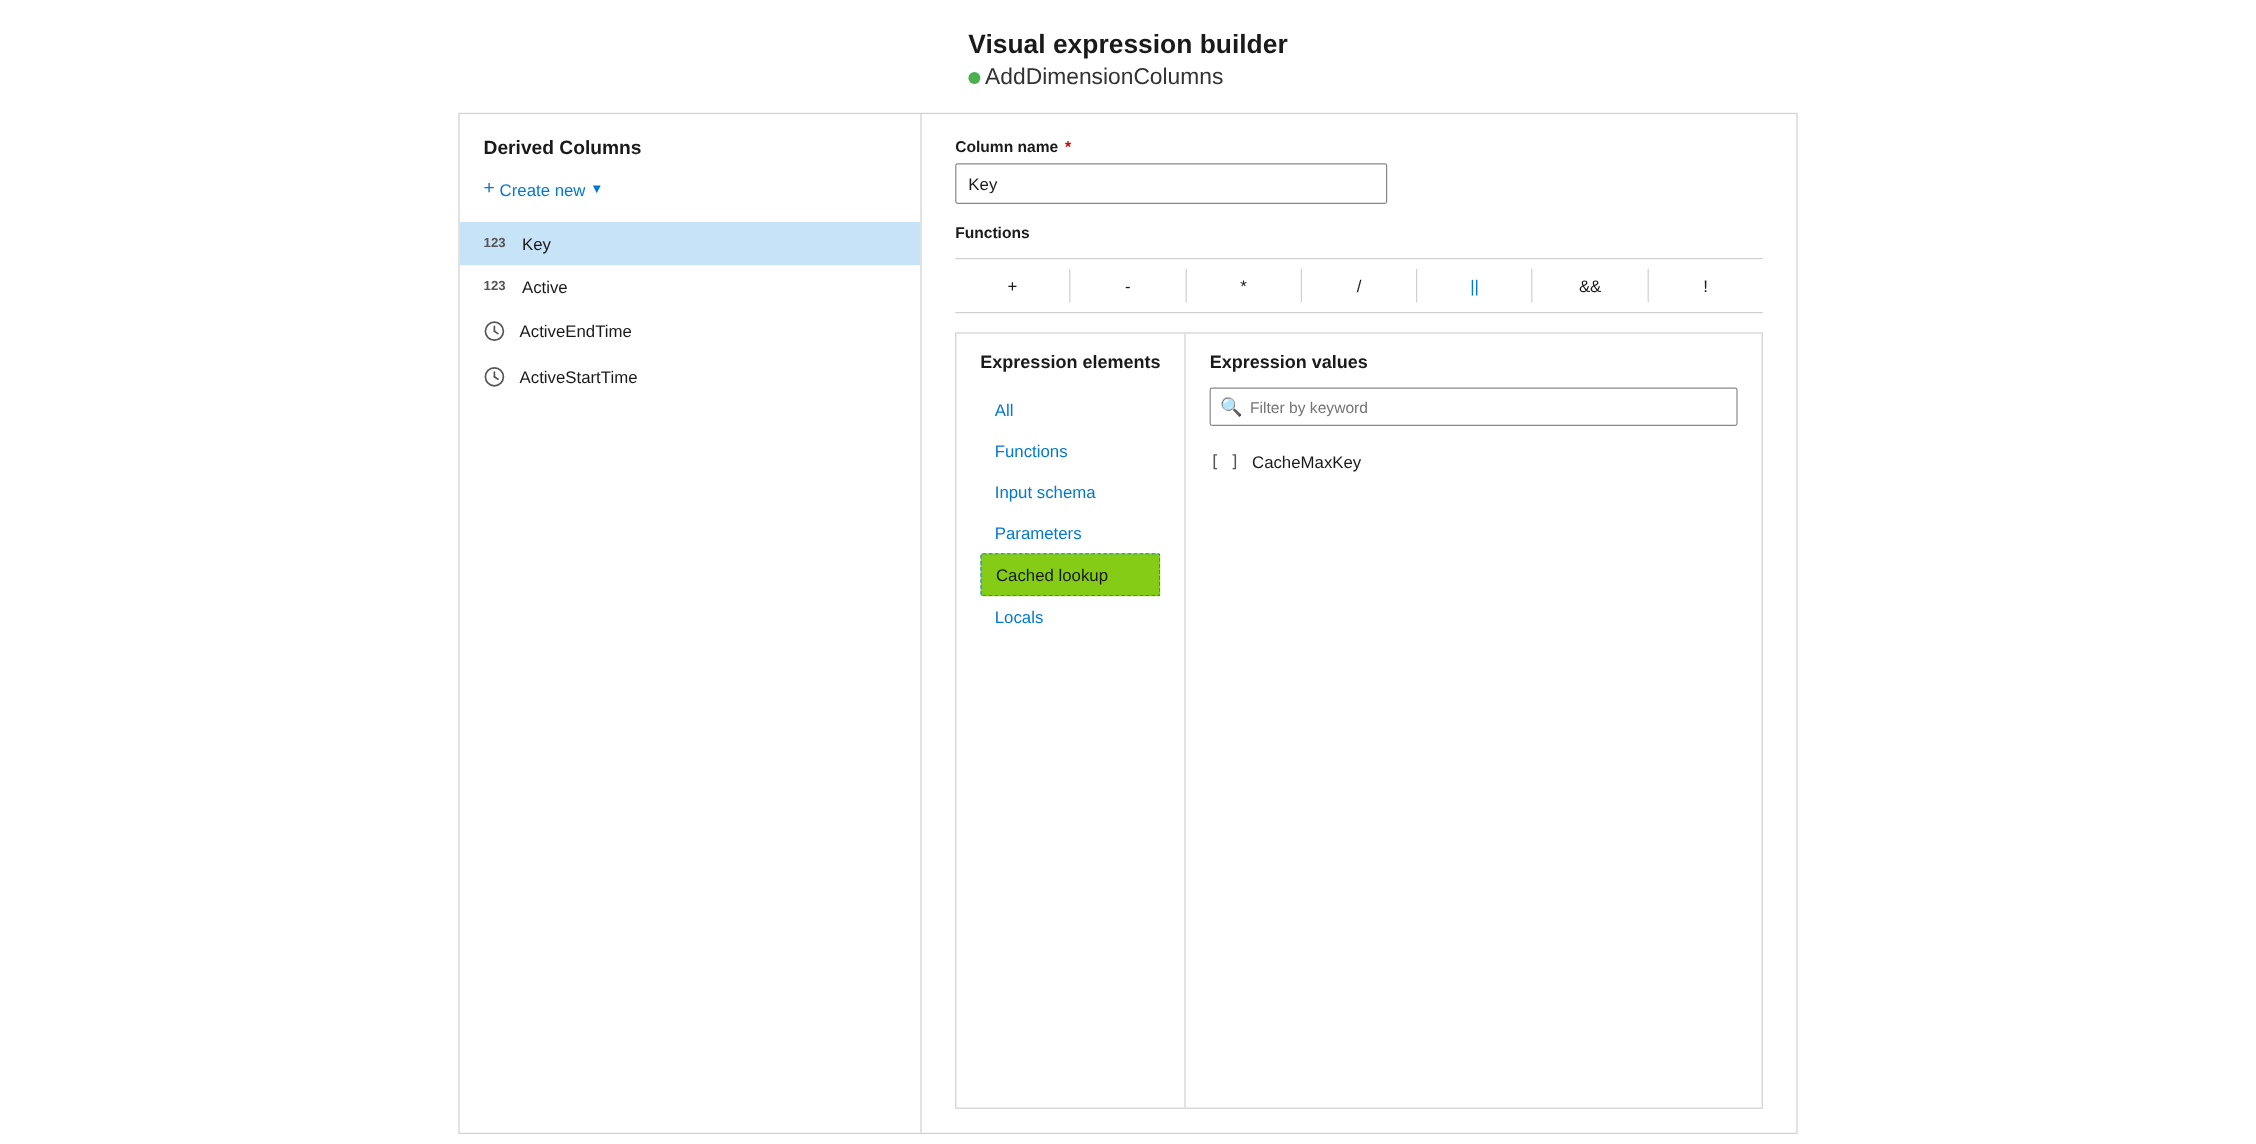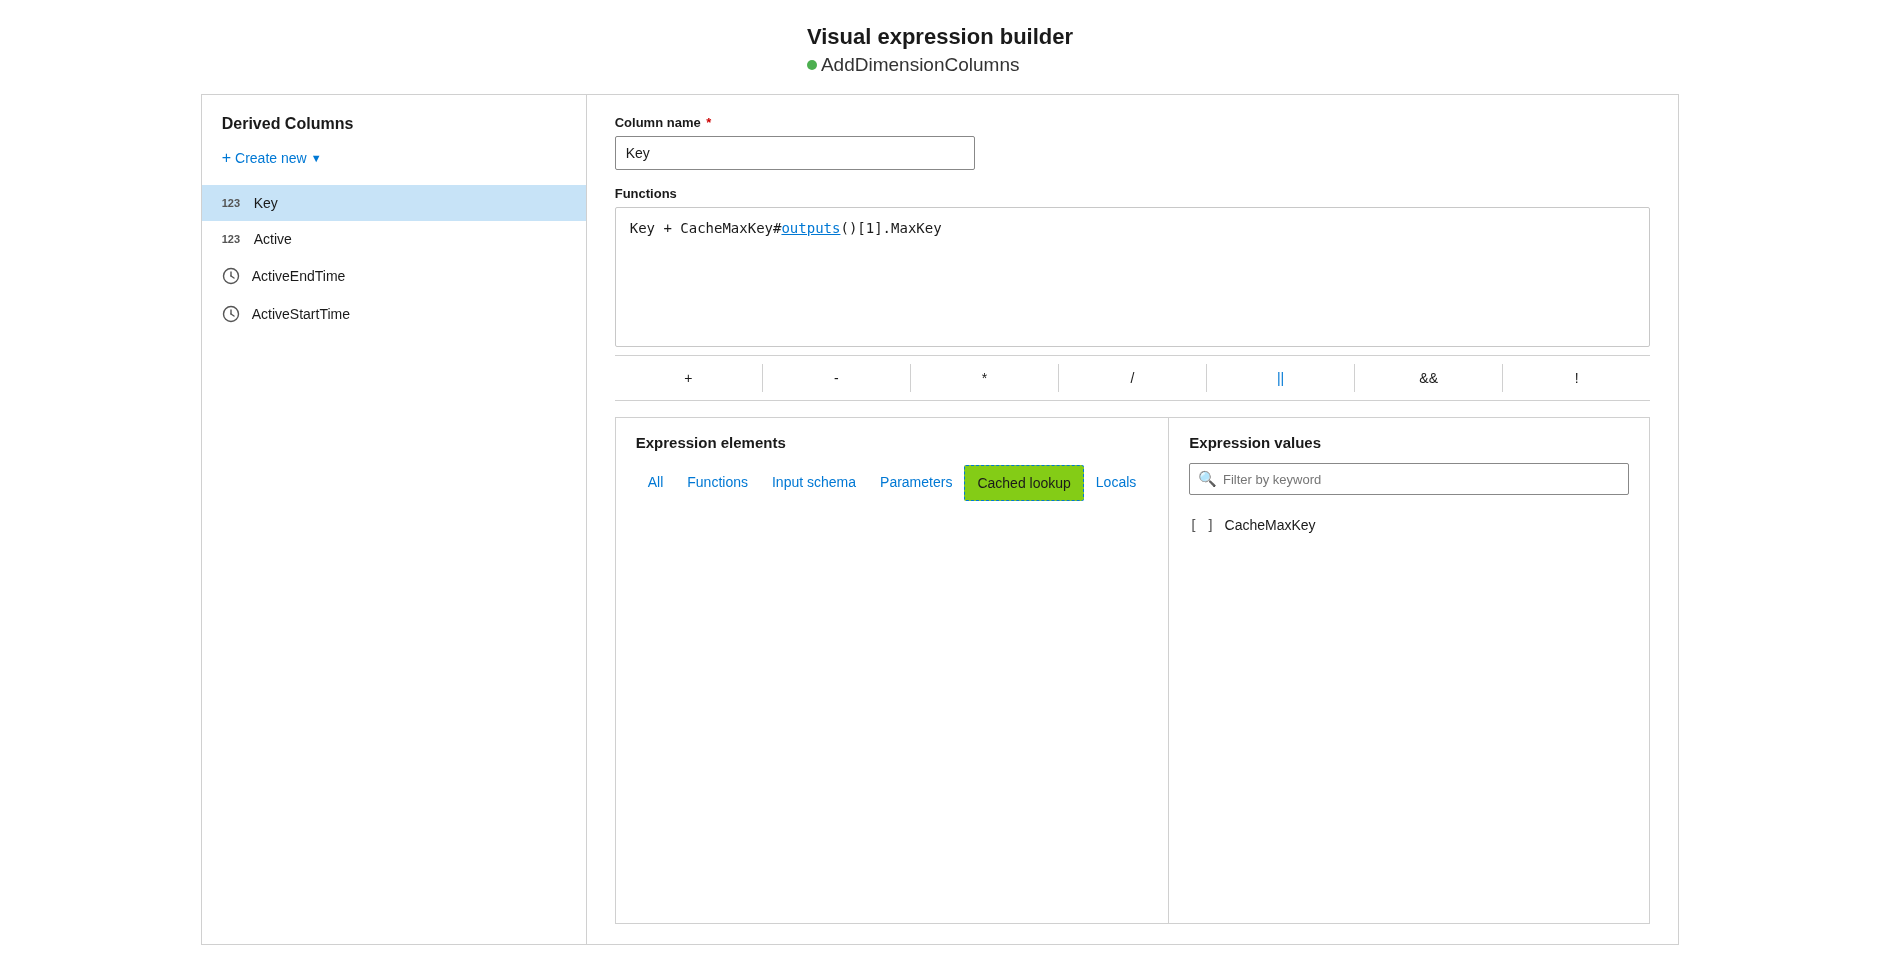--- a/index.html
+++ b/index.html
@@ -208,21 +208,21 @@
       display: flex;
       flex-direction: column;
     }
     .expr-elements-title {
       font-size: 15px;
       font-weight: 700;
       margin-bottom: 14px;
     }
     .elements-list {
       display: flex;
-      flex-direction: row;
+      flex-direction: column;
       gap: 0;
     }
     .element-item {
       padding: 9px 12px;
       cursor: pointer;
       font-size: 14px;
       color: #0078d4;
       border-radius: 2px;
     }
     .element-item.active {
@@ -345,23 +345,20 @@
 
       <div class="column-name-section">
         <div class="field-label">
           <span>Column name</span><span class="required-star"> *</span>
         </div>
         <input class="column-name-input" type="text" value="Key" style="">
       </div>
 
       <div class="expression-section">
         <div class="expression-label">Functions</div>
-        <div class="expression-editor">
-          <span class="expr-text">Key + CacheMaxKey#<span class="expr-link">outputs</span>()[1].MaxKey</span>
-        </div>
       </div>
 
       <div class="operators-bar">
         <button class="operator-btn">+</button>
         <button class="operator-btn">-</button>
         <button class="operator-btn">*</button>
         <button class="operator-btn">/</button>
         <button class="operator-btn blue-op">||</button>
         <button class="operator-btn">&amp;&amp;</button>
         <button class="operator-btn">!</button>

